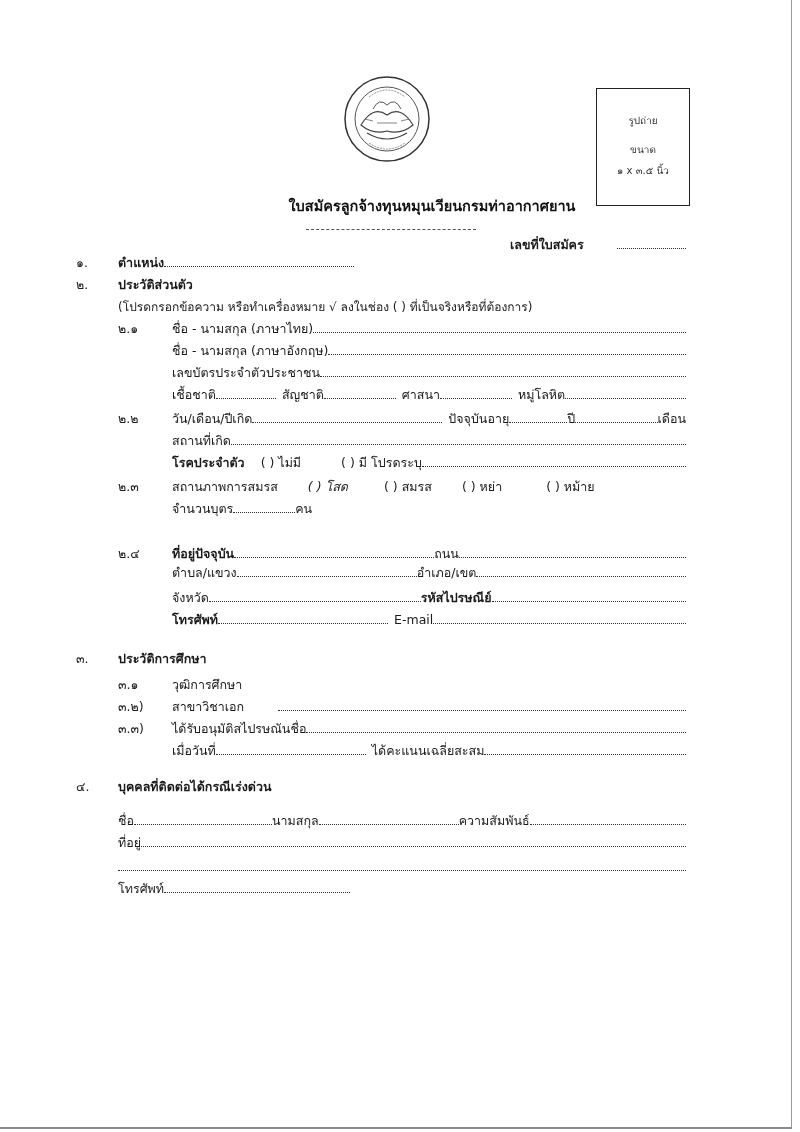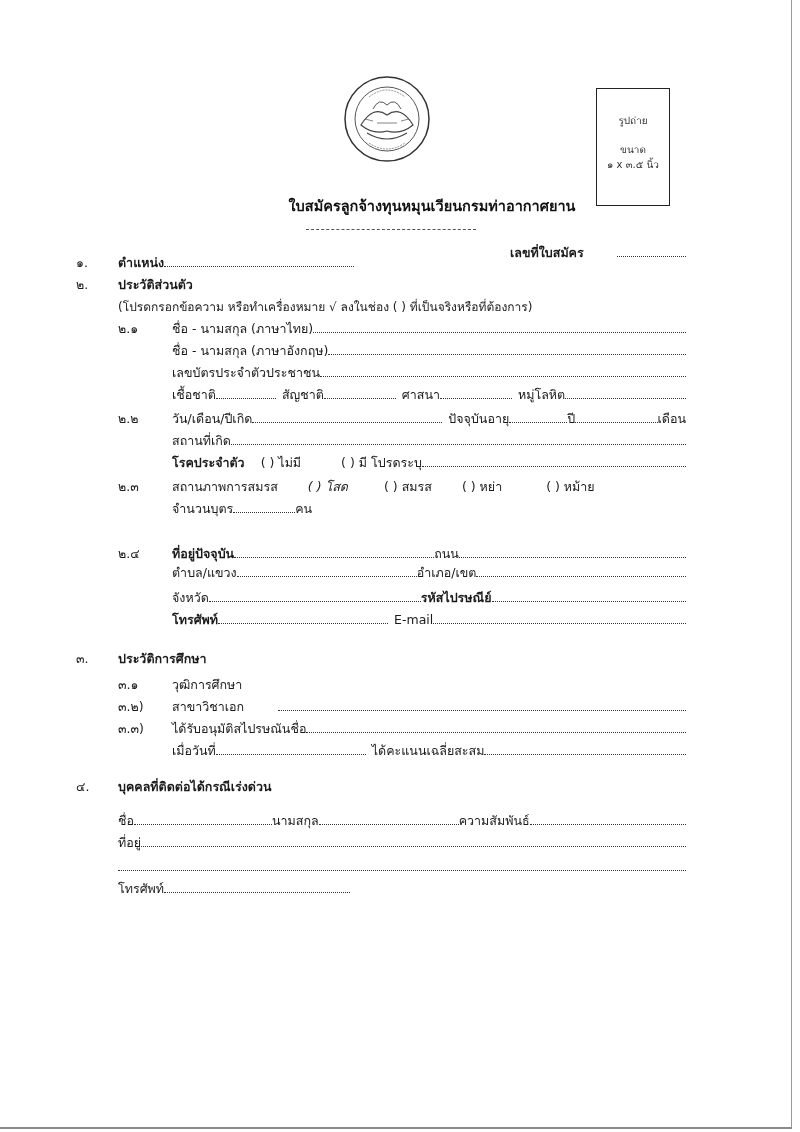--- a/index.html
+++ b/index.html
@@ -5,26 +5,26 @@
   html, body { margin: 0; padding: 0; }
   body {
     width: 800px; height: 1132px; background: #ffffff; position: relative; overflow: hidden;
     font-family: "DejaVu Sans", "Liberation Sans", sans-serif; color: #1a1a1a;
   }
   .edge-right { position: absolute; left: 791px; top: 0; width: 1px; height: 1128px; background: #9a9a9a; }
   .edge-bottom { position: absolute; left: 0; top: 1127px; width: 792px; height: 2px; background: #8a8a8a; }
 
   .seal { position: absolute; left: 343px; top: 75px; width: 88px; height: 88px; }
   .photo-box {
-    position: absolute; left: 596px; top: 88px; width: 74px; height: 118px;
+    position: absolute; left: 596px; top: 88px; width: 94px; height: 118px;
     border: 1.5px solid #222; box-sizing: border-box; text-align: center; font-size: 10px; color: #333;
   }
   .photo-box .l1 { margin-top: 24px; }
   .photo-box .l2 { margin-top: 14px; }
-  .photo-box .l3 { margin-top: 0; }
+  .photo-box .l3 { margin-top: 6px; }
 
   .title { position: absolute; left: 0; width: 800px; top: 194px; text-align: center; font-size: 14.5px; font-weight: bold; color: #111; padding-left: 32px; }
   .title-rule { position: absolute; left: 306px; top: 229px; width: 170px; border-top: 1px dashed #555; }
 
   .row { position: absolute; font-size: 12.5px; white-space: nowrap; line-height: 18px; }
   .num { position: absolute; font-size: 12.5px; line-height: 18px; }
   .bold { font-weight: bold; }
   .dots { display: inline-block; border-bottom: 1.5px dotted #333; height: 12px; vertical-align: baseline; }
   .flex { display: flex; align-items: baseline; }
   .grow { flex: 1; }
@@ -53,21 +53,21 @@
 </div>
 
 <div class="title">ใบสมัครลูกจ้างทุนหมุนเวียนกรมท่าอากาศยาน</div>
 <div class="title-rule"></div>
 
 <div class="num" style="left:76px; top:254px;">๑.</div>
 <div class="row bold flex" style="left:118px; top:254px; width:236px;">
   <span>ตำแหน่ง</span>
     <span class="dots grow"></span>
 </div>
-<div class="row bold flex" style="left:510px; top:244px; width:176px;gap:33px;">
+<div class="row bold flex" style="left:510px; top:236px; width:176px;gap:33px;">
   <span>เลขที่ใบสมัคร</span>
     <span class="dots grow"></span>
 </div>
 
 <div class="num" style="left:76px; top:276px;">๒.</div>
 <div class="row bold" style="left:118px; top:276px;">ประวัติส่วนตัว</div>
 <div class="row" style="left:118px; top:298px; font-size:12px;">(โปรดกรอกข้อความ หรือทำเครื่องหมาย √ ลงในช่อง (   ) ที่เป็นจริงหรือที่ต้องการ)</div>
 
 <div class="num" style="left:118px; top:320px;">๒.๑</div>
 <div class="row flex" style="left:172px; top:320px; width:514px;">

